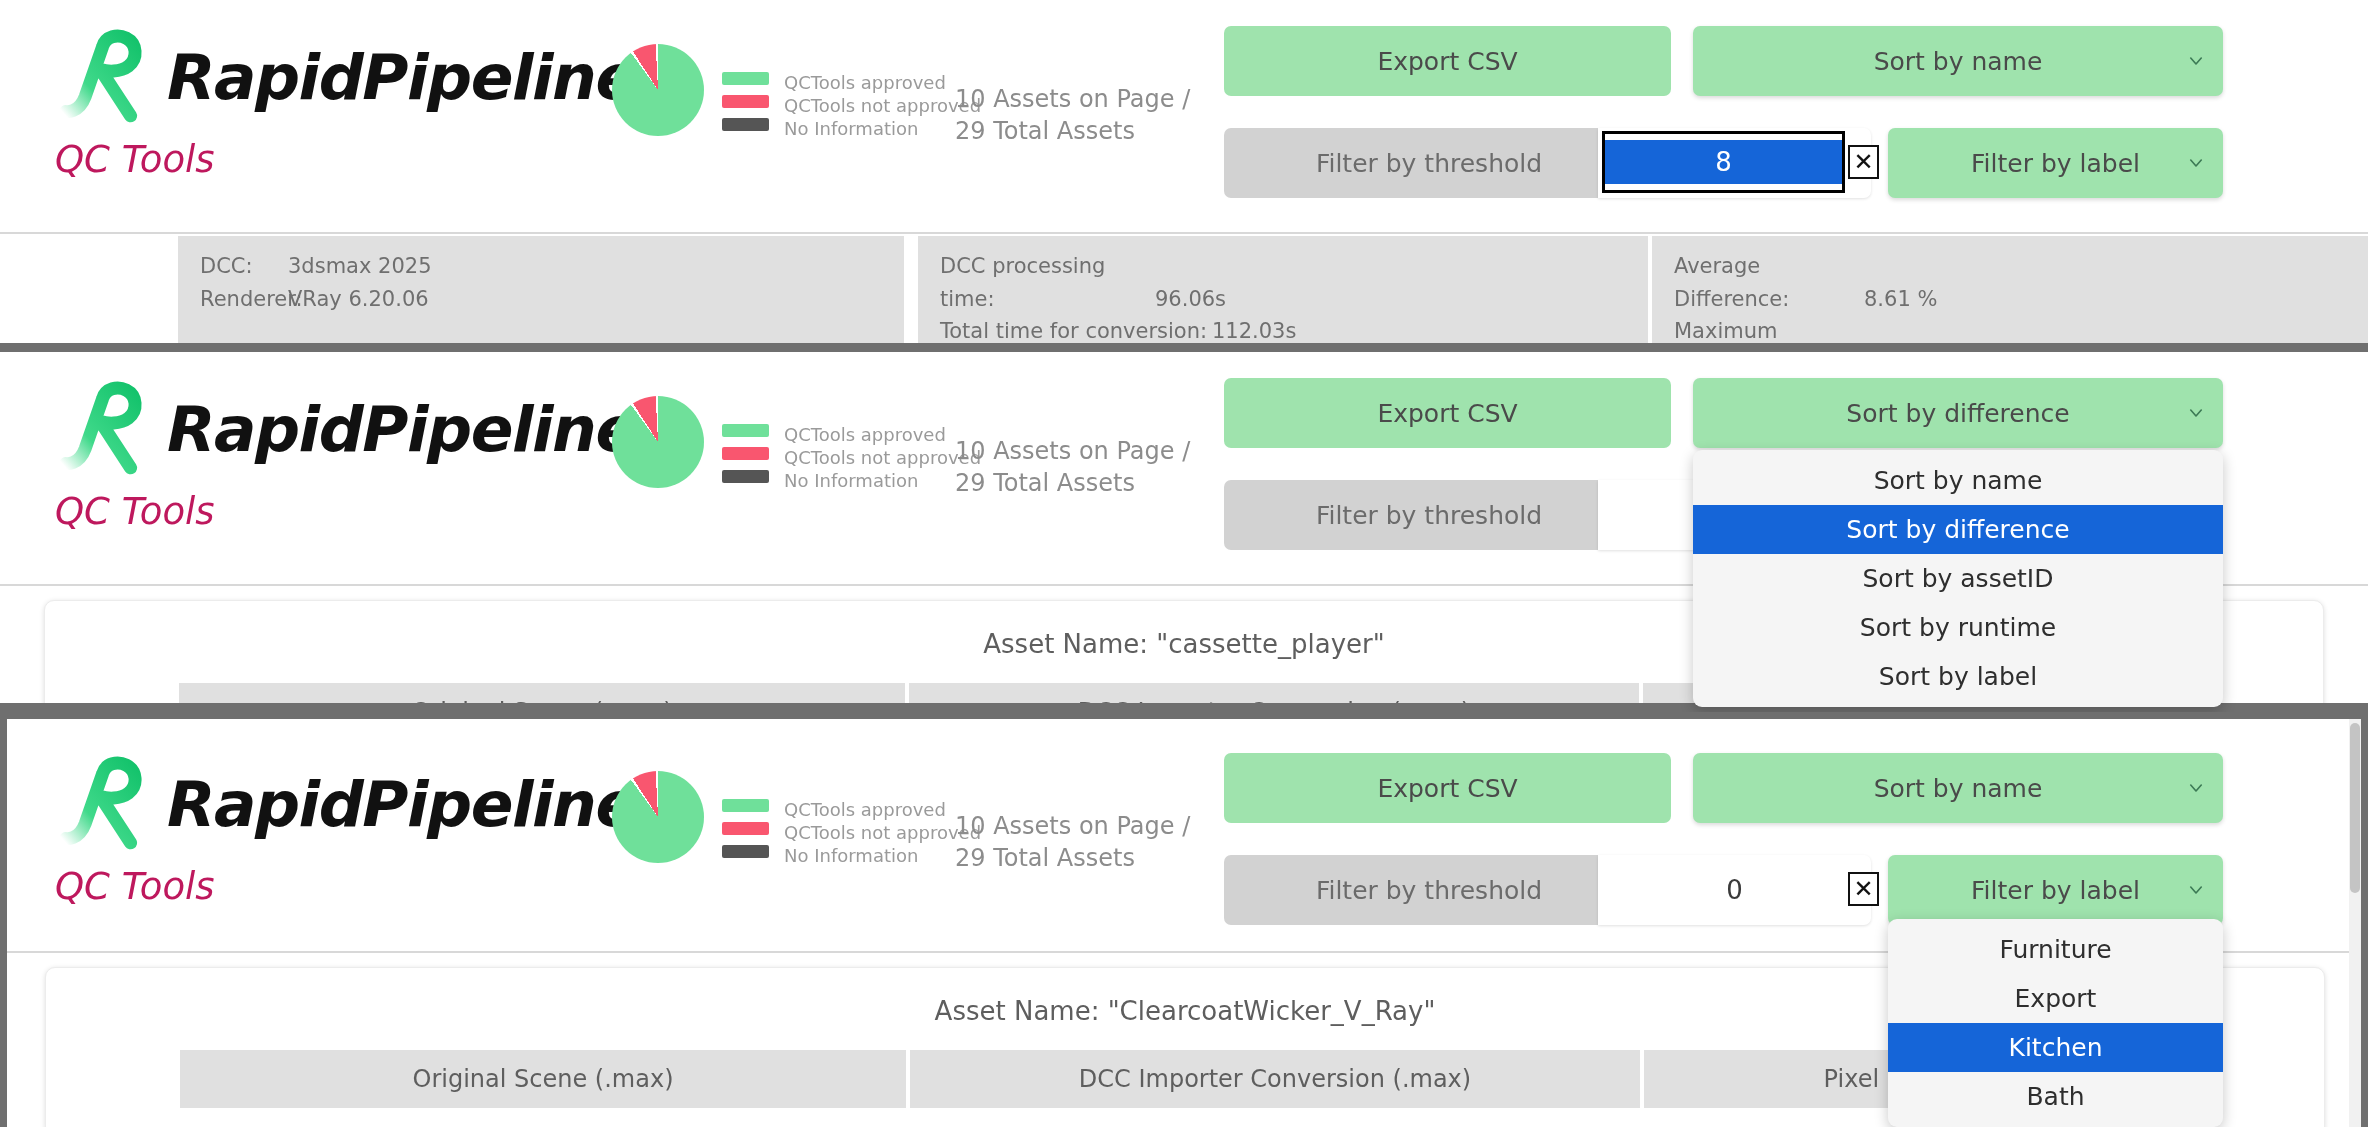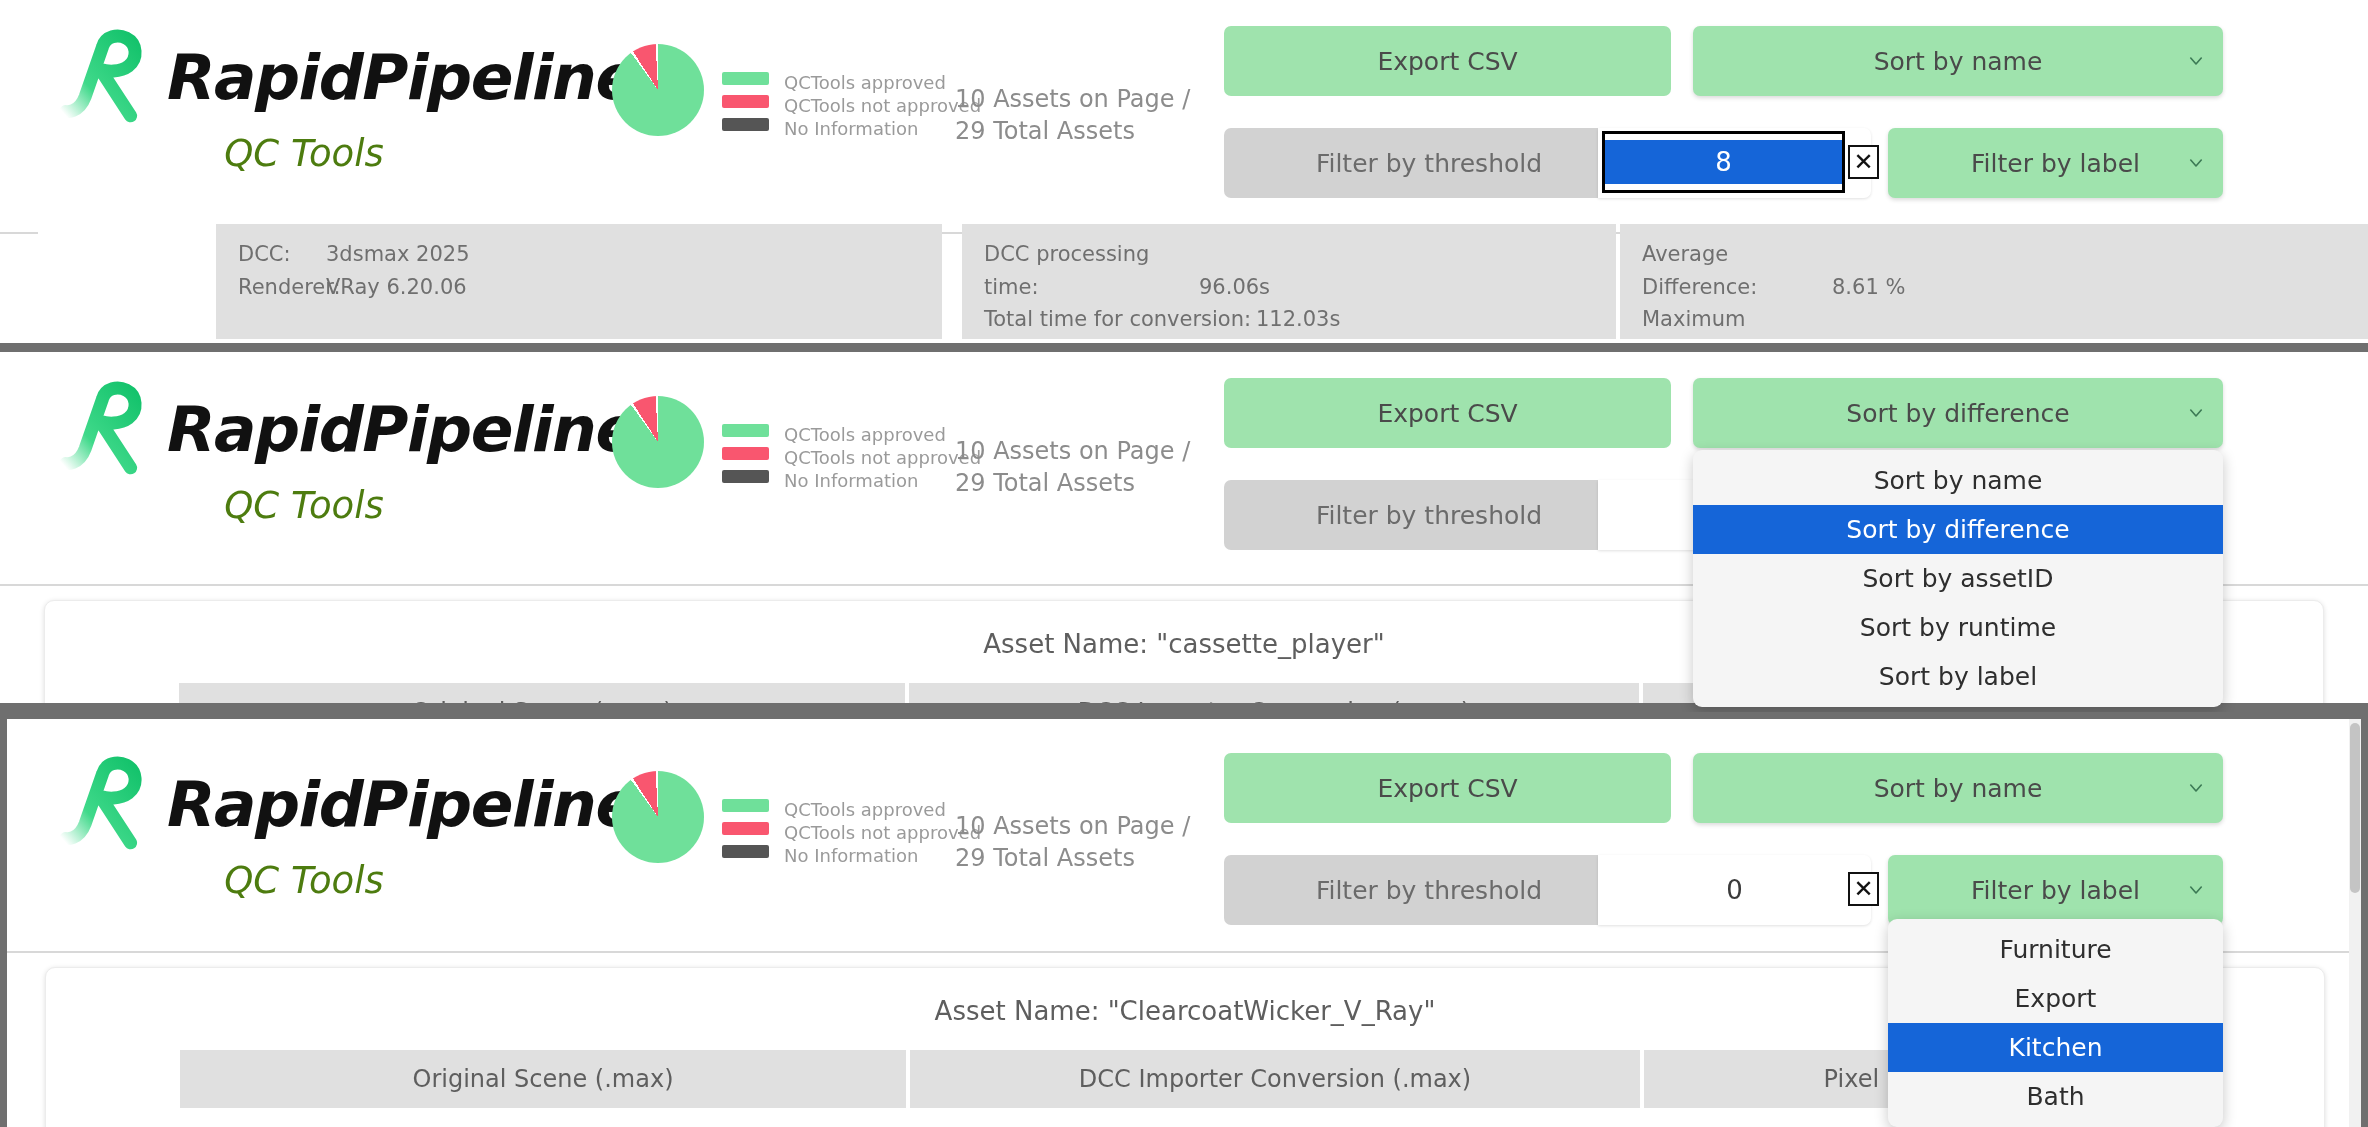--- a/index.html
+++ b/index.html
@@ -29,22 +29,22 @@
   .logo-mark { width: 108px; height: 108px; flex: none; }
   .logo-text {
     font-family: "DejaVu Sans", sans-serif;
     font-style: italic; font-weight: 700;
     font-size: 63px; letter-spacing: -1.5px; color: #111;
     margin-left: 4px; white-space: nowrap;
   }
   .logo-sub {
     font-family: "DejaVu Sans", sans-serif;
     font-style: italic; font-weight: 400;
-    font-size: 37px; color: #4d7c0f;
-    text-align: center; width: 498px; 
+    font-size: 37px; color: #be185d;
+    text-align: left; width: 498px; margin-top: 6px;
   }
 
   
   .pie-wrap { position: absolute; left: 612px; top: 44px; width: 92px; height: 92px; }
   .pie { width: 92px; height: 92px; border-radius: 50%; }
   .legend { position: absolute; left: 722px; top: 72px; }
   .legend-row { display:flex; height: 23px; }
   .legend-swatch { width: 47px; height: 13px; border-radius: 2px; flex:none; }
   .legend-label { font-size: 18px; color: #9a9a9a; margin-left: 15px; white-space: nowrap;
                   font-family: "DejaVu Sans", sans-serif; }
@@ -109,21 +109,21 @@
   
   .info-strip { position:absolute; left:0; width: 2368px; display:flex; }
   .info-gap { width: 178px; flex:none; background:#fff; }
   .info-cell {
     background:#e0e0e0; height: 115px; padding: 14px 22px;
     font-size: 21px; color:#6f6f6f; line-height: 1.55;
     font-family:"DejaVu Sans", sans-serif;
   }
   .info-cell .k { display:inline-block; }
   .cell-a { width: 726px; }
-  .cell-b { width: 654px; margin-left: 20px; }
+  .cell-b { width: 730px; margin-left: 14px; }
   .cell-c { flex: 1; margin-left: 4px; }
 
   .card {
     position:absolute; background:#fff; border-radius: 10px;
     box-shadow: 0 1px 5px rgba(0,0,0,.13); border:1px solid #ececec;
   }
   .asset-title {
     text-align:center; font-size: 26px; color:#5e5e5e; padding: 28px 0 24px;
     font-family:"DejaVu Sans", sans-serif;
   }
@@ -210,21 +210,21 @@
       <div class="btn btn-green btn-sort shadow" style="top:128px; left:1888px; width:335px;">
         <span>Filter by label</span>
         <svg class="sel-chev" viewBox="0 0 24 24">
           <path d="M5 8l7 8 7-8" fill="none" stroke="#3c7a55" stroke-width="2.2" stroke-linecap="round" stroke-linejoin="round"></path>
         </svg>
       </div>
     </div>
 
     <div class="thin-line" style="top:232px;"></div>
 
-    <div class="info-strip" style="top:224px;padding-left:38px;">
+    <div class="info-strip" style="top:236px;">
       <div class="info-gap"></div>
       <div class="info-cell cell-a">
         <div><span class="k" style="display:inline-block;width:88px">DCC:</span><span>3dsmax 2025</span></div>
         <div><span class="k" style="display:inline-block;width:88px">Renderer:</span><span>VRay 6.20.06</span></div>
       </div>
       <div class="info-cell cell-b">
         <div><span class="k" style="display:inline-block;width:215px">DCC processing time:</span><span>96.06s</span></div>
         <div><span class="k" style="display:inline-block;width:272px">Total time for conversion:</span><span>112.03s</span></div>
       </div>
       <div class="info-cell cell-c">

